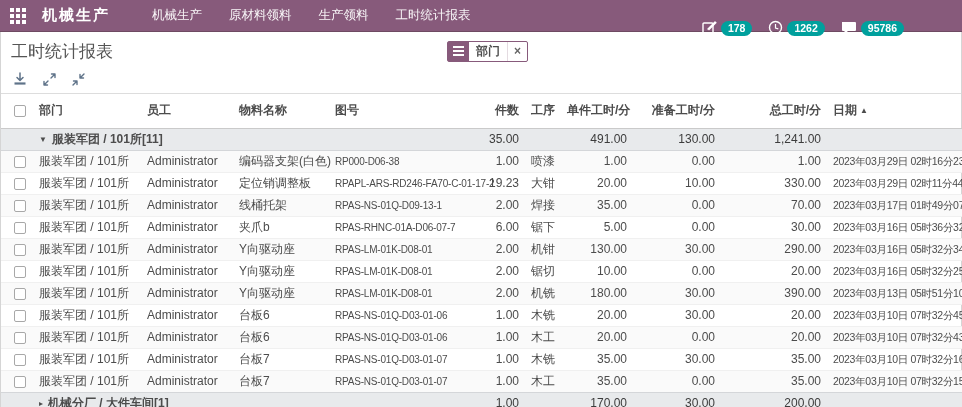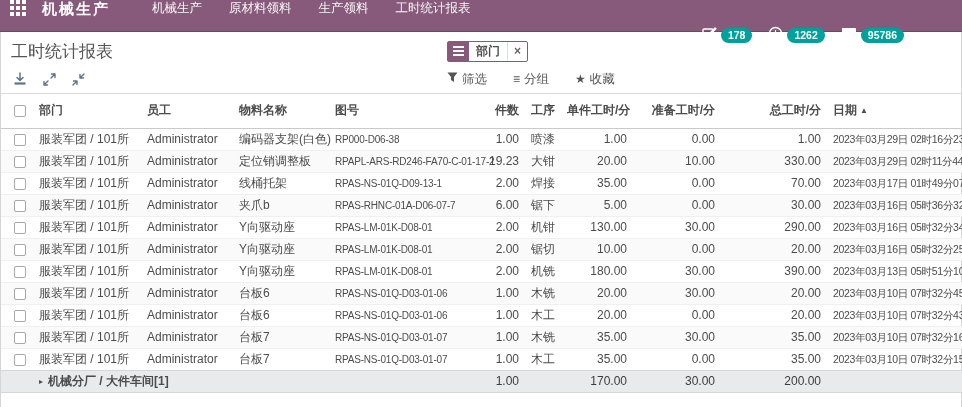--- a/index.html
+++ b/index.html
@@ -1,21 +1,21 @@
 <!DOCTYPE html>
 <html><head>
 <meta charset="utf-8">
 <style>
   * { box-sizing: border-box; margin: 0; padding: 0; }
   html,body { width:962px; height:407px; overflow:hidden; background:#fff;
     font-family:"Liberation Sans","DejaVu Sans",sans-serif; font-size:12px; color:#4c4c4c; }
 
   
   .navbar { height:32px; background:#875A7B; border-bottom:1px solid #6e4a62;
-    display:flex; align-items:flex-start; padding-left:10px; }
+    display:flex; align-items:center; padding-left:10px; }
   .apps-btn { display:flex; align-items:center; margin-right:16px; cursor:pointer; }
   .brand { color:#fff; font-size:15px; font-weight:bold; letter-spacing:2px; margin-right:42px; }
   .nav-menu { display:flex; gap:27px; }
   .nav-item { color:rgba(255,255,255,.95); font-size:12.5px; cursor:pointer; white-space:nowrap; }
   .systray { margin-left:auto; display:flex; align-items:center; gap:16px; padding-right:58px; }
   .systray-item { display:flex; align-items:center; gap:4px; cursor:pointer;margin-top:26px; }
   .badge { background:#00A09D; color:#fff; border-radius:9px; padding:1px 7px;
     font-size:10.5px; font-weight:bold; line-height:13px; }
 
   
@@ -151,38 +151,20 @@
             <path d="M5 8 L1 12 M1 12 H4.5 M1 12 V8.5" stroke-linecap="round"></path>
           </svg>
         </span>
         <span class="vbtn">
           <svg width="13" height="13" viewBox="0 0 13 13" fill="none" stroke="#5f7389" stroke-width="1.4">
             <path d="M12 1 L8 5 M8 5 H11.5 M8 5 V1.5" stroke-linecap="round"></path>
             <path d="M1 12 L5 8 M5 8 H1.5 M5 8 V11.5" stroke-linecap="round"></path>
           </svg>
         </span>
       </div>
-      <div class="search-btns">
-        <span class="sbtn">
-          <span>
-            <svg width="11" height="11" viewBox="0 0 11 11">
-                <path fill="#555555" d="M0.5 0.5 h10 L7 5 v5 L4 8 V5 Z"></path>
-              </svg>
-          </span>
-          <span>筛选</span>
-        </span>
-        <span class="sbtn">
-          <span class="glyph">≡</span>
-          <span>分组</span>
-        </span>
-        <span class="sbtn">
-          <span class="glyph">★</span>
-          <span>收藏</span>
-        </span>
-      </div>
     </div>
   </div>
 
   <table>
     <colgroup>
       <col style="width:32px">
         <col style="width:108px">
         <col style="width:92px">
         <col style="width:96px">
       <col style="width:150px">
@@ -202,20 +184,30 @@
         <th>图号</th>
         <th class="num">件数</th>
         <th>工序</th>
         <th class="num">单件工时/分</th>
         <th class="num">准备工时/分</th>
         <th class="num">总工时/分</th>
         <th><span>日期</span><span class="sort-arrow">▲</span></th>
       </tr>
     </thead>
     <tbody>
+        <tr class="group-row">
+          <td class="c-check"></td>
+          <td colspan="4"><span class="caret">▼</span><span class="group-label-text">服装军团 / 101所[11]</span></td>
+          <td class="num agg">35.00</td>
+          <td></td>
+          <td class="num agg">491.00</td>
+          <td class="num agg">130.00</td>
+          <td class="num agg">1,241.00</td>
+          <td class="c-date"></td>
+        </tr>
         <tr class="data-row">
           <td class="c-check"><span class="cb"></span></td>
           <td>服装军团 / 101所</td>
           <td>Administrator</td>
           <td class="c-mat">编码器支架(白色)</td>
           <td class="c-draw">RP000-D06-38</td>
           <td class="num">1.00</td>
           <td>喷漆</td>
           <td class="num">1.00</td>
           <td class="num">0.00</td>

